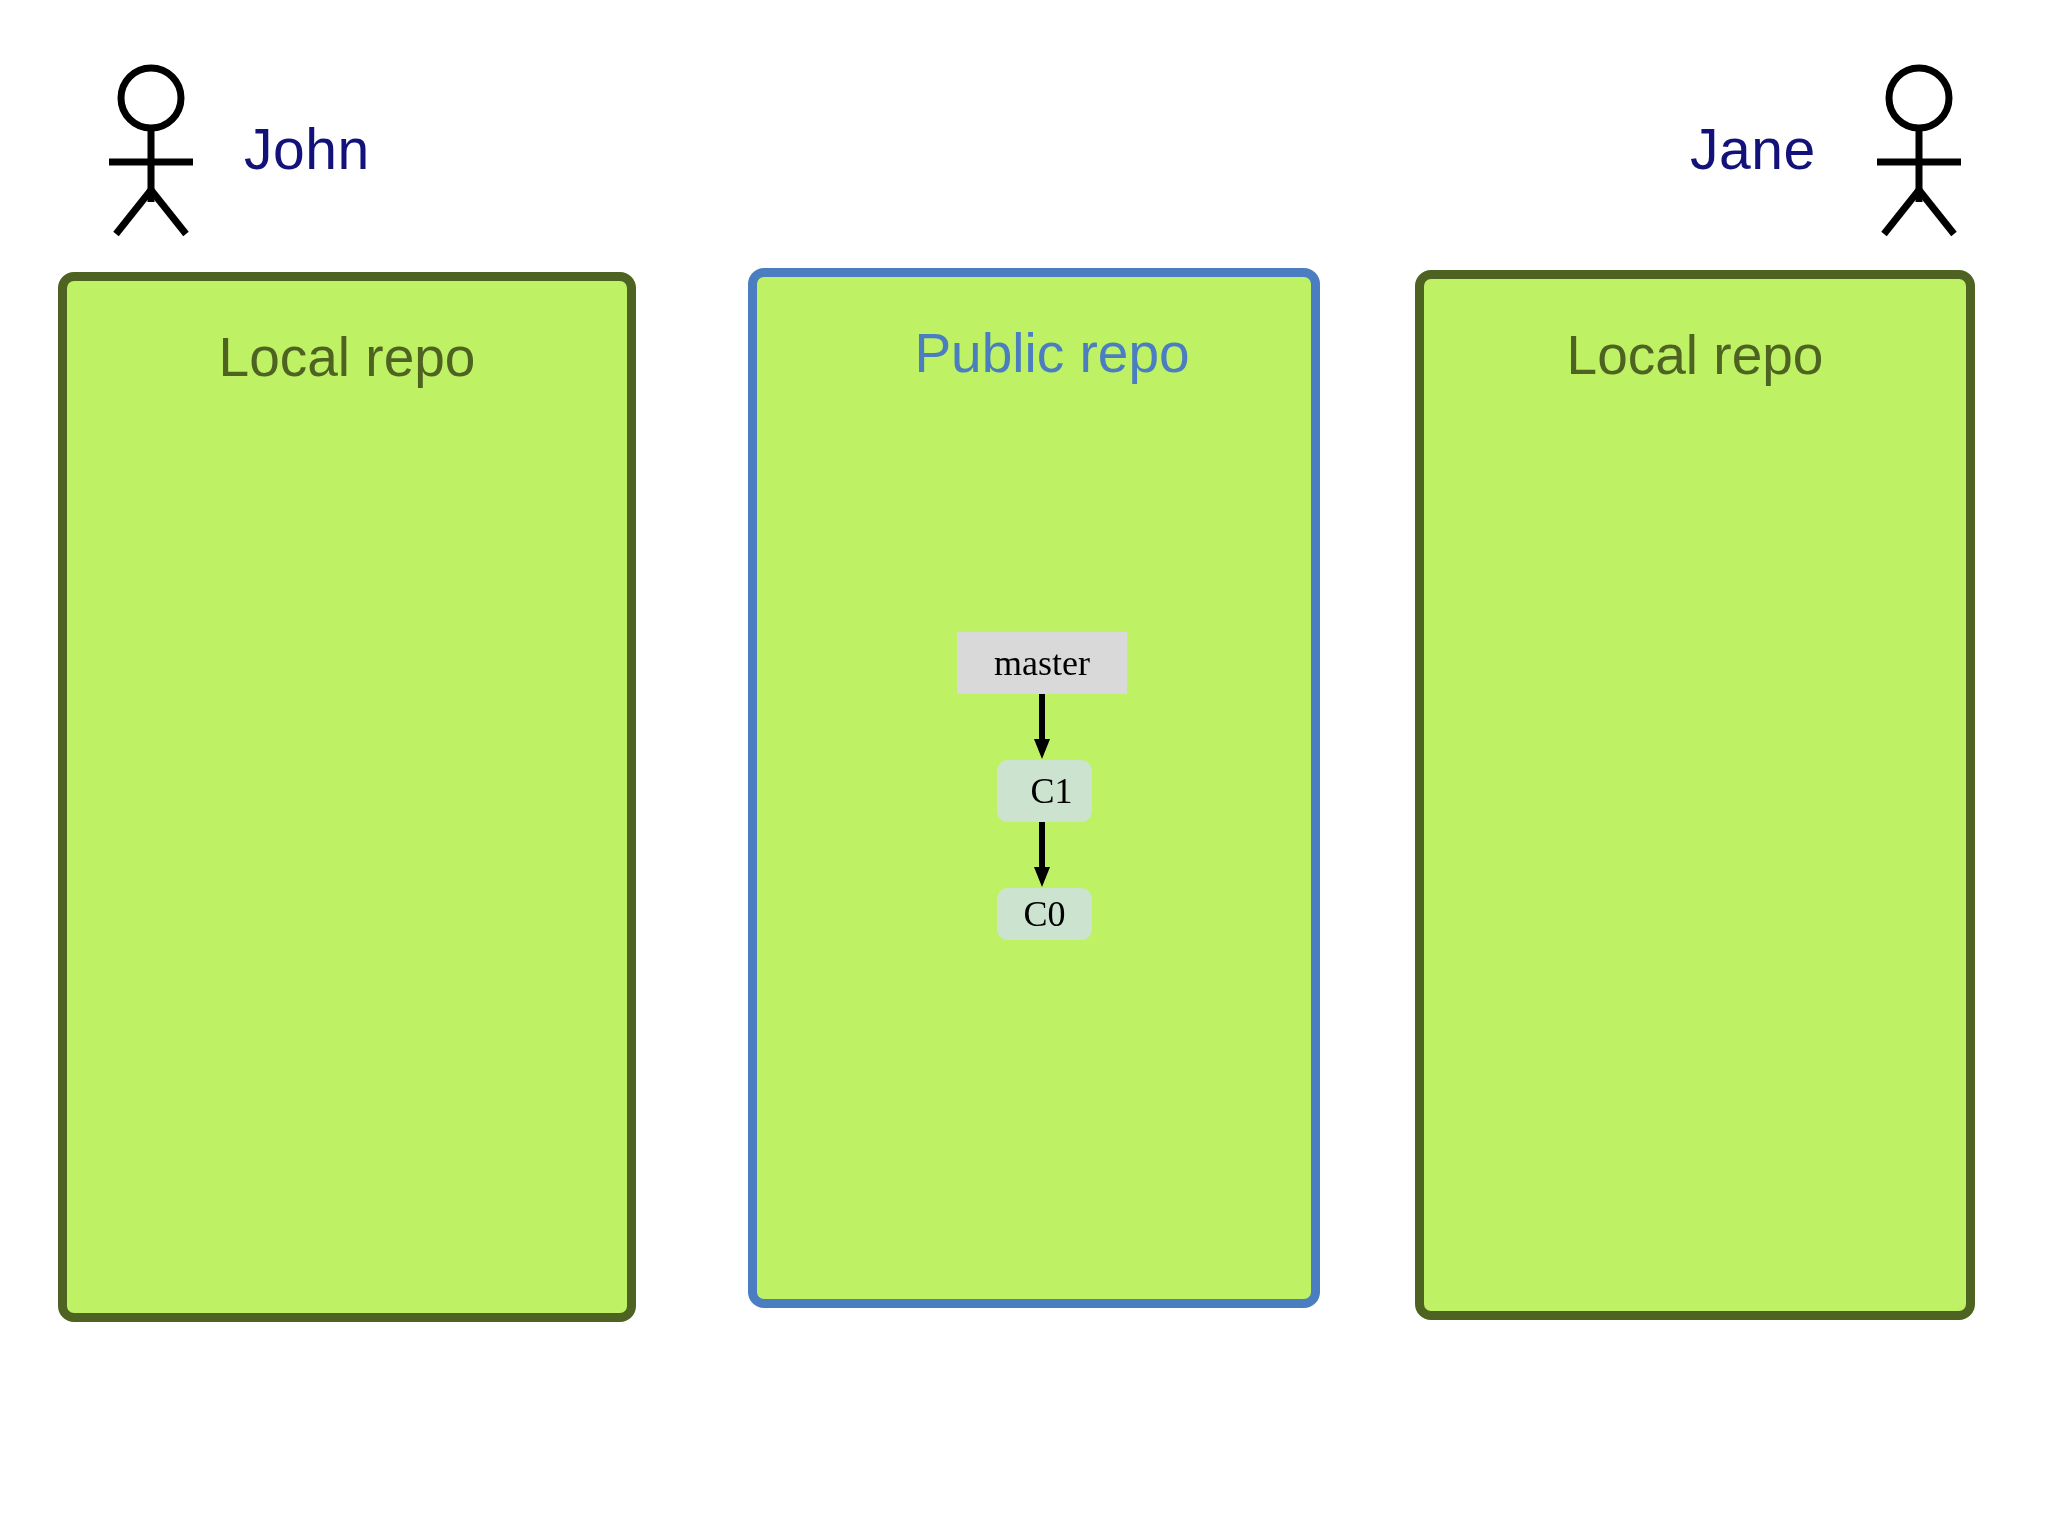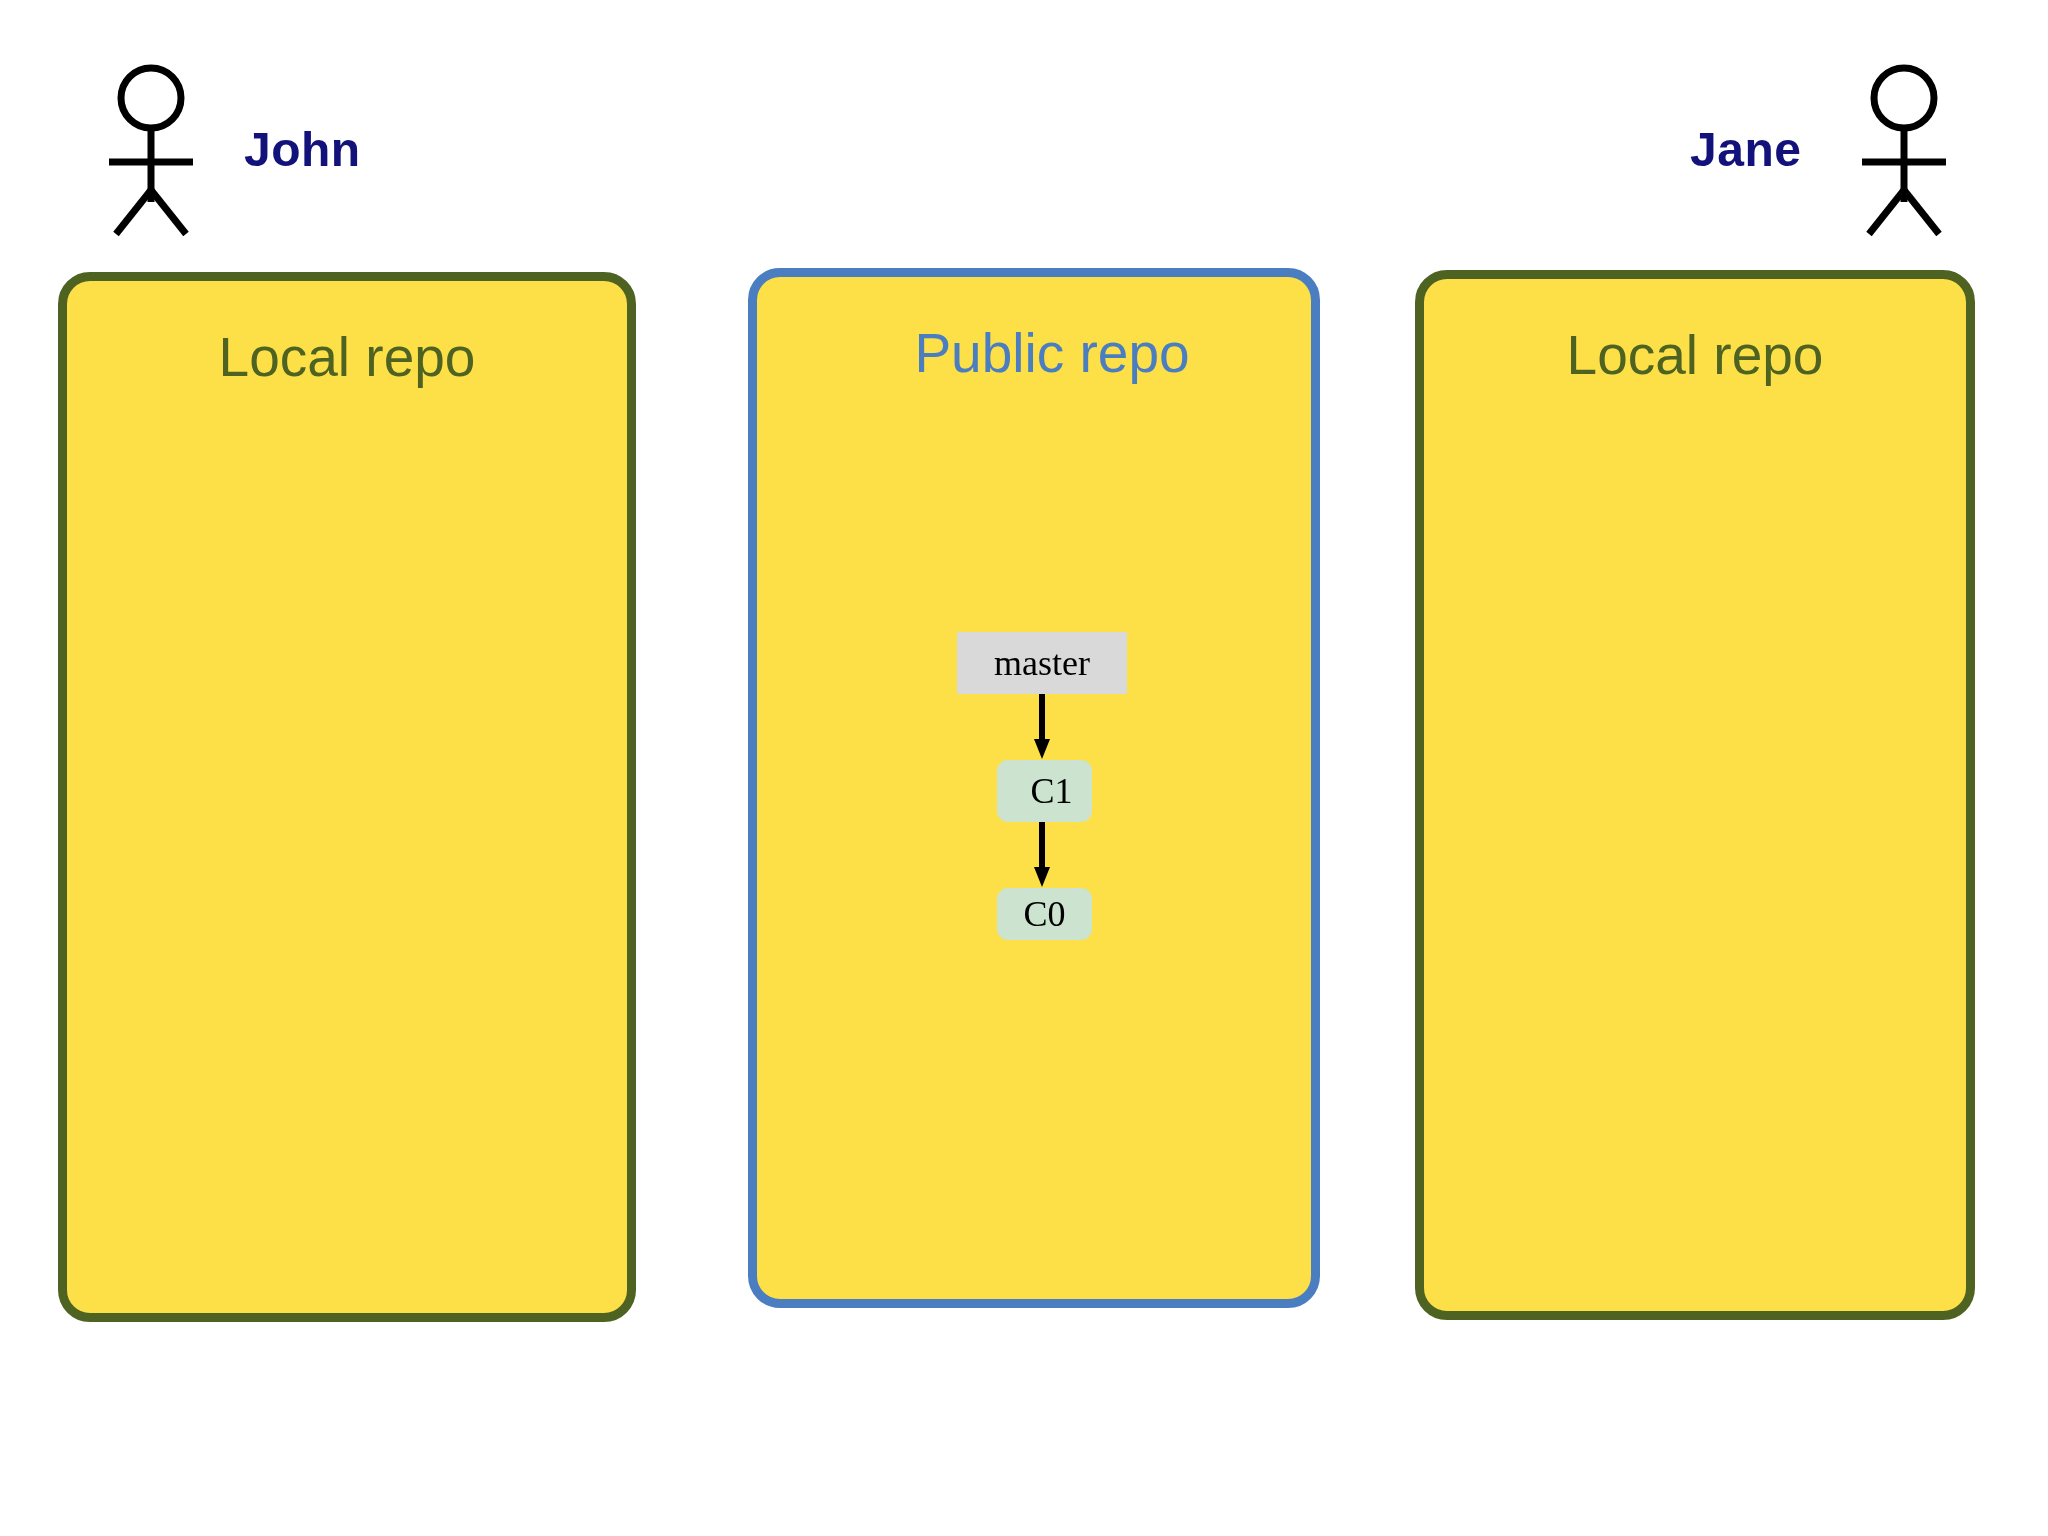--- a/index.html
+++ b/index.html
@@ -21,40 +21,40 @@
     position: absolute;
     display: flex;
     align-items: center;
   }
   .actor-figure {
     width: 110px;
     height: 175px;
     flex: 0 0 auto;
   }
   .actor-name {
-    font-size: 48px;
-    font-weight: bold;
+    font-size: 57px;
+    font-weight: normal;
     color: #13127a;
     letter-spacing: 0.5px;
     white-space: nowrap;
     line-height: 1;
   }
 
   #actor-john { left: 96px; top: 62px; }
   #actor-john .actor-name { margin-left: 38px; }
 
   #actor-jane { left: 1690px; top: 62px; }
   #actor-jane .actor-name { margin-right: 48px; }
 
   
   .repo-panel {
     position: absolute;
     box-sizing: border-box;
-    border-radius: 32px;
-    background: #fde047;
+    border-radius: 16px;
+    background: #bef264;
   }
   .repo-panel .repo-title {
     position: absolute;
     top: 48px;
     left: 0;
     right: 0;
     text-align: center;
     font-size: 55px;
     line-height: 1.05;
     white-space: nowrap;

